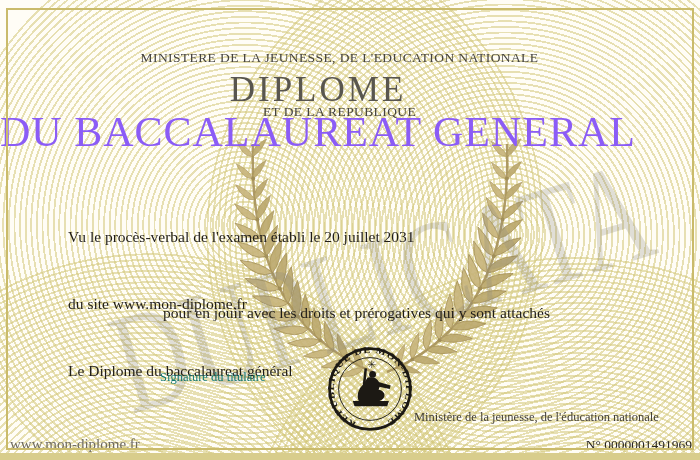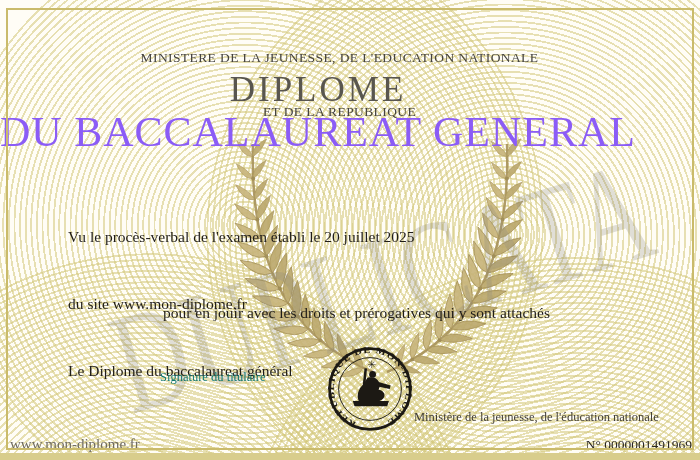--- a/index.html
+++ b/index.html
@@ -132,21 +132,21 @@
 
   <div class="txt hdr">
     <div>MINISTERE DE LA JEUNESSE, DE L'EDUCATION NATIONALE</div>
     <div>ET DE LA REPUBLIQUE</div>
   </div>
 
   <div class="txt title1">DIPLOME</div>
   <div class="txt title2">DU BACCALAUREAT GENERAL</div>
 
   <div class="txt bodyblock">
-    <div>Vu le procès-verbal de l'examen établi le 20 juillet 2025</div>
+    <div>Vu le procès-verbal de l'examen établi le 20 juillet 2031</div>
     <div>du site www.mon-diplome.fr</div>
     <div>Le Diplome du baccalaureat général</div>
     
   </div>
 
   <div class="txt rights">pour en jouir avec les droits et prérogatives qui y sont attachés</div>
 
   <div class="txt sig">Signature du titulaire</div>
 
   <svg id="seal" width="86" height="86" viewBox="0 0 100 100">

